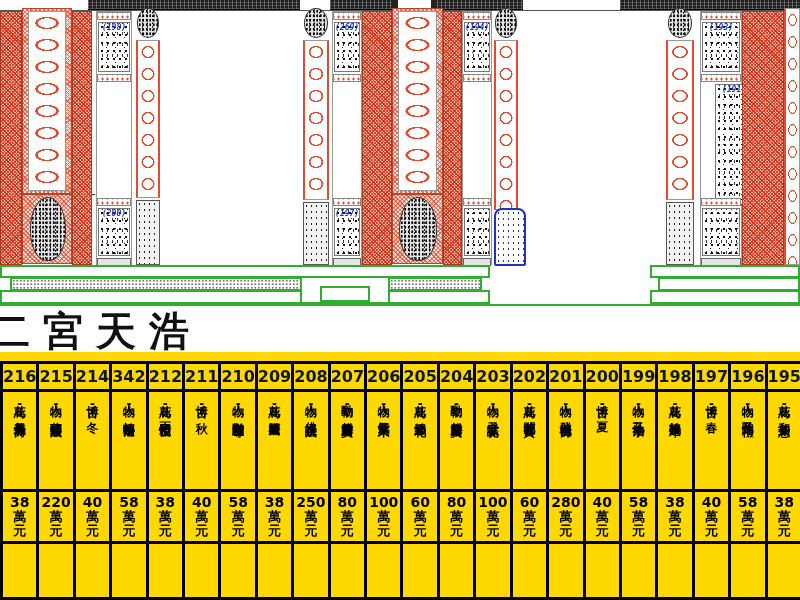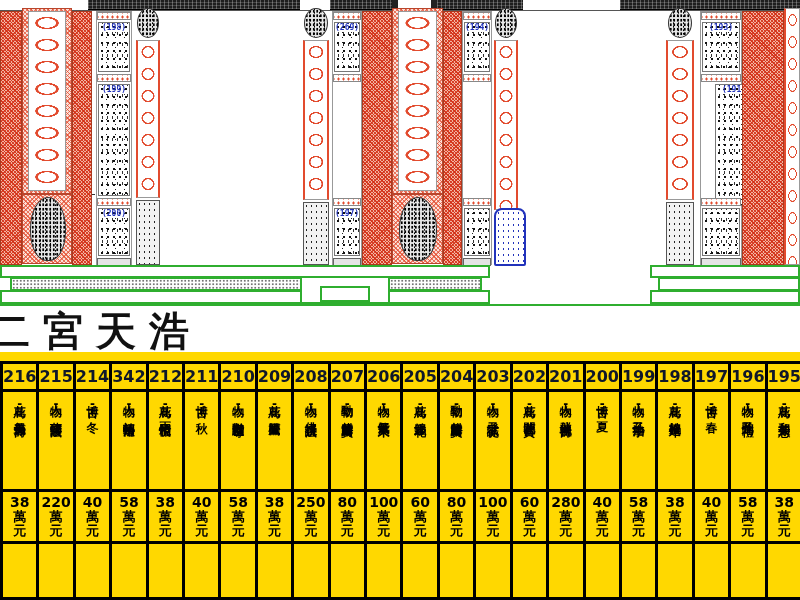--- a/index.html
+++ b/index.html
@@ -23,21 +23,21 @@
                      repeating-linear-gradient(135deg,rgba(210,45,20,.8) 0 1px,transparent 1px 2.4px);
     border:1px solid #a83a20;}
   .ovals{background-color:#fff;border:1px solid #999;
     background-image:radial-gradient(ellipse 42% 36% at 50% 50%,transparent 58%,#e24b2e 61%,#e24b2e 76%,transparent 79%);
     background-size:100% 22px;background-repeat:repeat-y;background-position:center top;}
   .redge{border-left:2px solid #e24b2e;border-right:2px solid #e24b2e;}
   .carv{background-color:#fff;border:1px solid #777;
     background-image:radial-gradient(#111 .7px,transparent .8px),
                      radial-gradient(#222 .6px,transparent .7px),
                      radial-gradient(#333 .5px,transparent .6px);
-    background-size:6px 8px,9px 5px,5px 11px;background-position:0 0,3px 2px,1px 5px;}
+    background-size:6px 8px,9px 5px,5px 11px;background-position:0 0,3px 2px,1px 5px;font-style:italic;}
   .carv-dark{background-color:#e8e8e8;border:1px solid #333;
     background-image:radial-gradient(#000 .9px,transparent 1px),
                      radial-gradient(#000 .8px,transparent .9px);
     background-size:3.5px 4.5px,5px 3.5px;background-position:0 0,2px 2px;}
   .capital{border-radius:50%;}
   .medallion{border-radius:50% 50% 46% 46%;}
   .sep{background:#fff;border:1px solid #888;
     background-image:radial-gradient(#e24b2e 1.1px,transparent 1.3px);
     background-size:5px 5px;background-position:2px 1.5px;}
   .pcol{background:#fff;border:1px solid #999;}
@@ -103,23 +103,20 @@
     <div class="abs carv-dark medallion" style="left:7px;top:2px;width:36px;height:64px"></div>
   </div>
   <div class="abs hatch-dense" style="left:72px;top:11px;width:20px;height:254px"></div>
 
   <div class="abs pcol" style="left:96px;top:11px;width:36px;height:254px">
     <div class="abs sep" style="left:0;top:0;width:34px;height:8px"></div>
     <div class="abs carv panel" style="left:1px;top:10px;width:32px;height:50px">
       <div class="plabel">(198)</div>
     </div>
     <div class="abs sep" style="left:0;top:62px;width:34px;height:8px"></div>
-    <div class="abs carv panel" style="left:1px;top:72px;width:32px;height:112px">
-      <div class="plabel">(199)</div>
-    </div>
     <div class="abs sep" style="left:0;top:186px;width:34px;height:8px"></div>
     <div class="abs carv panel" style="left:1px;top:196px;width:32px;height:48px">
       <div class="plabel">(200)</div>
     </div>
     <div class="abs pbase" style="left:0;top:246px;width:34px;height:8px"></div>
   </div>
 
   <div class="abs" style="left:136px;top:8px;width:24px;height:257px">
     <div class="abs carv-dark capital" style="left:1px;top:0;width:22px;height:30px"></div>
     <div class="abs ovals redge" style="left:0;top:32px;width:24px;height:158px"></div>

